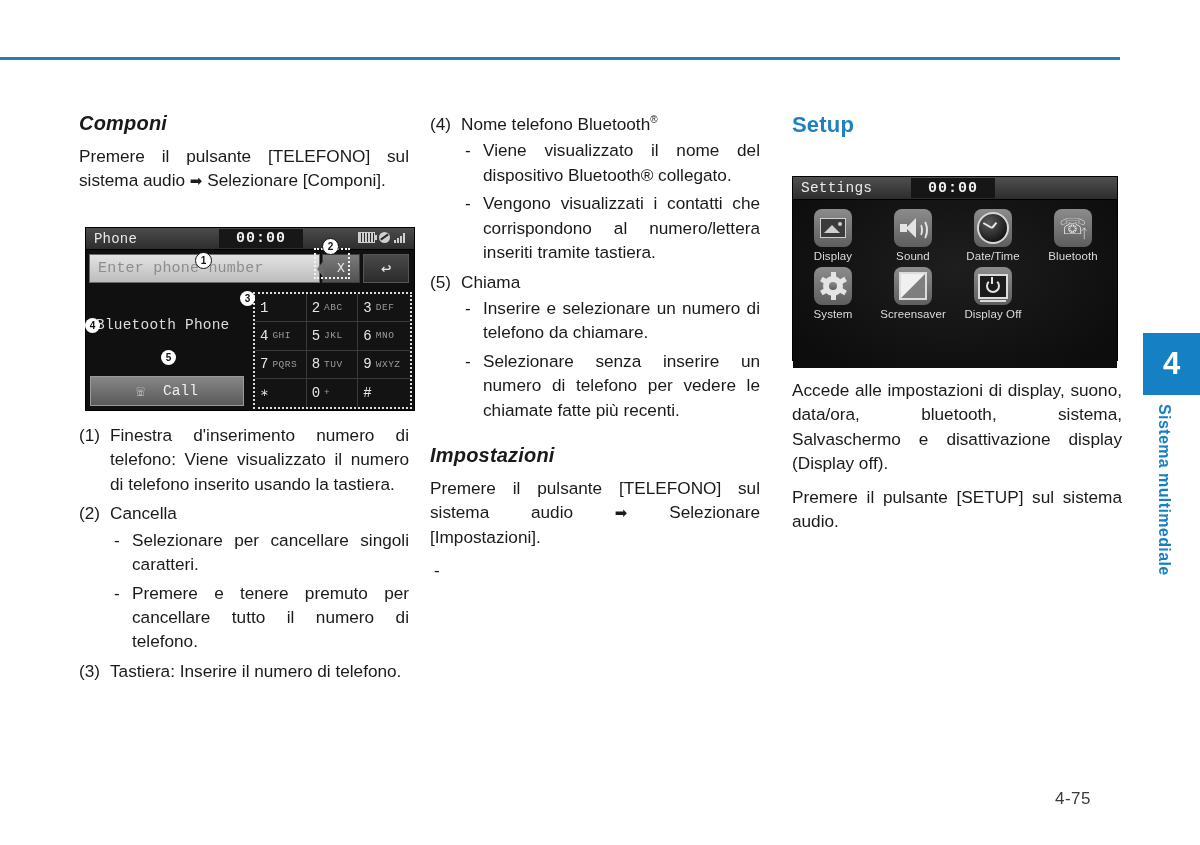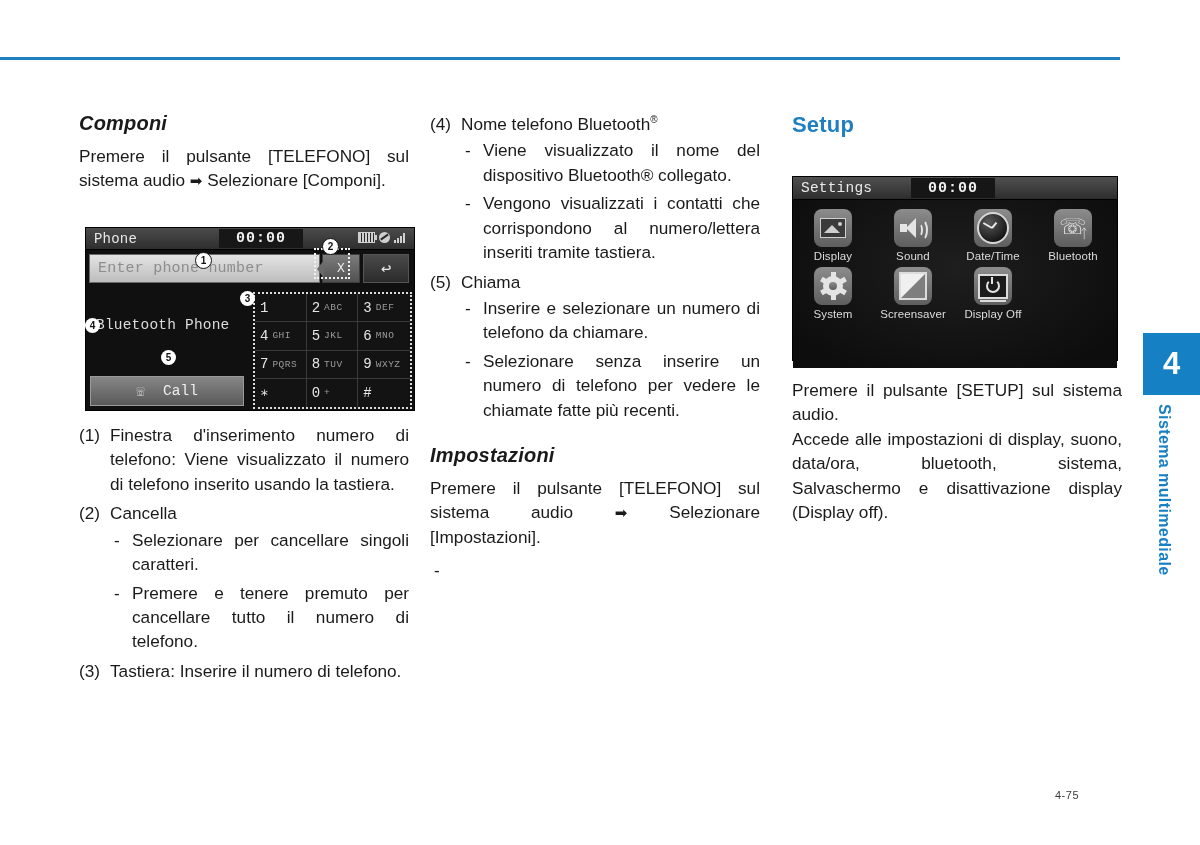--- a/index.html
+++ b/index.html
@@ -17,21 +17,21 @@
   
   .top-rule {
     position: absolute;
     left: 0; top: 57px;
     width: 1120px; height: 3px;
     background: #1f7fc0;
   }
   .page-number {
     position: absolute;
     left: 1055px; top: 789px;
-    font-size: 11px;
+    font-size: 17px;
     letter-spacing: 0.5px;
     color: #3a3a3a;
   }
 
   
   .side-tab {
     position: absolute;
     left: 1143px; top: 333px;
     width: 57px; height: 62px;
     background: #1680c4;
@@ -702,15 +702,15 @@
               <span class="pw"></span>
             </div>
           </div>
         <div class="set-label">Display Off</div>
       </div>
     </div>
   </div>
 </div>
 
 <div class="col col-3" style="top:378px;">
+  <p class="body">Accede alle impostazioni di display, suono, data/ora, bluetooth, sistema, Salvaschermo e disattivazione display (Display off).</p>
   <p class="body last"><span>Premere il pulsante </span><span class="b">[SETUP]</span><span> sul sistema audio.</span></p>
-  <p class="body">Accede alle impostazioni di display, suono, data/ora, bluetooth, sistema, Salvaschermo e disattivazione display (Display off).</p>
 </div>
 
 </body></html>

